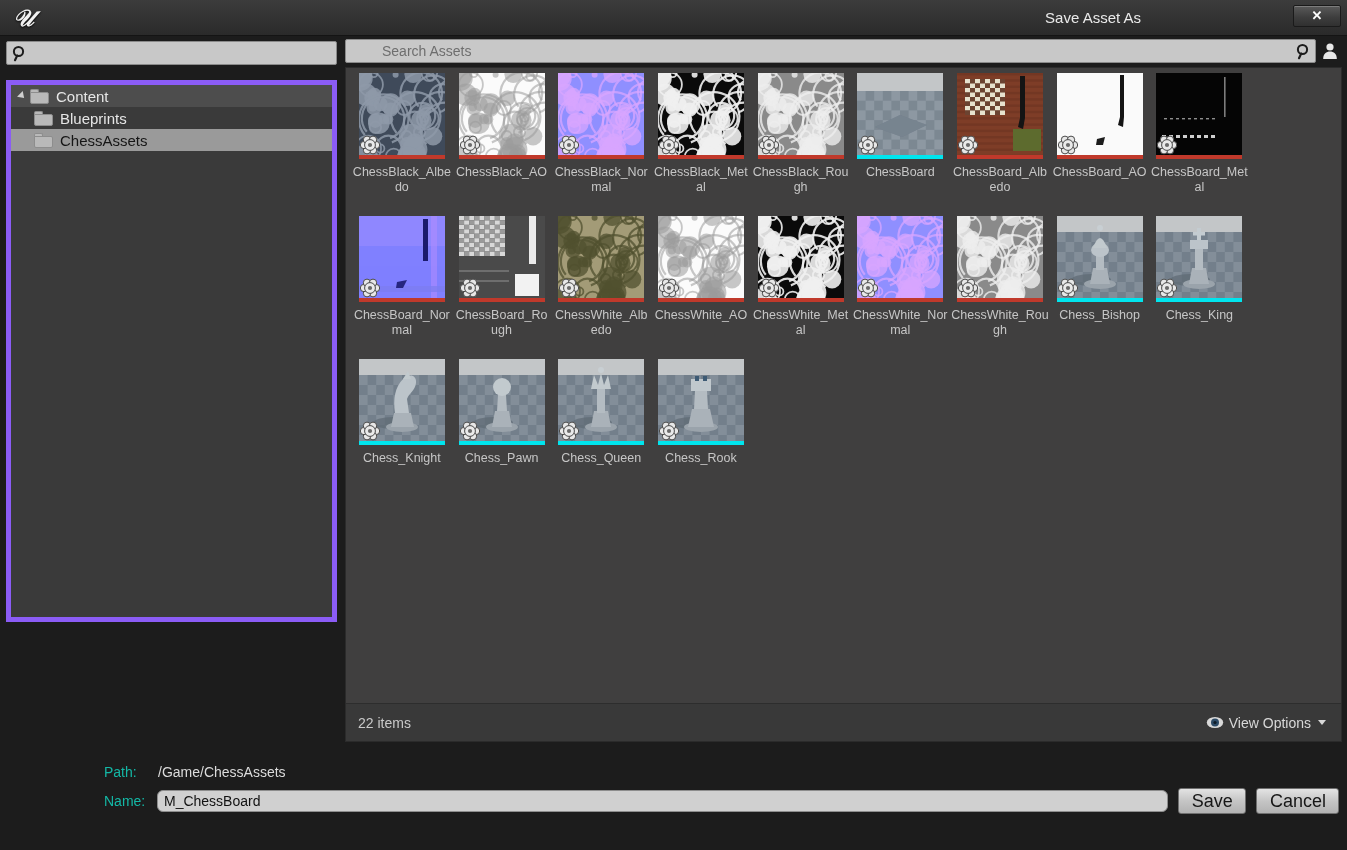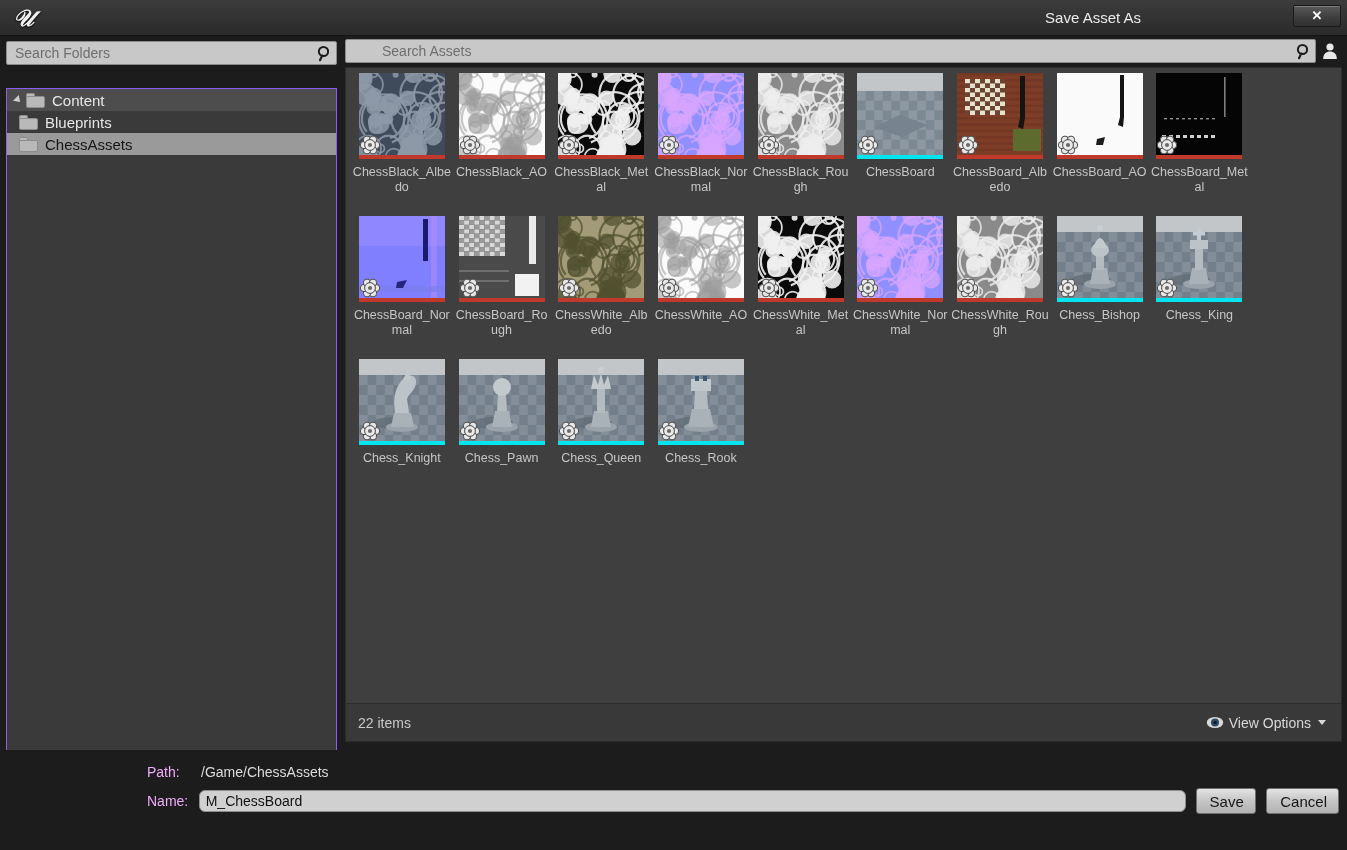--- a/index.html
+++ b/index.html
@@ -94,38 +94,38 @@
   .search-field .ph::placeholder { color: #6e6e6e; }
   .mag-icon {
     width: 24px; height: 22px;
     display: flex; align-items: center; justify-content: center;
     cursor: pointer;
   }
   .mag-icon svg { display: block; }
 
   .folder-panel {
     position: absolute;
-    left: 6px; top: 88px;
-    width: 331px; height: 670px;
+    left: 6px; top: 80px;
+    width: 331px; height: 542px;
     background: #3a3a3a;
-    border: 1px solid #8b5cf6;
+    border: 5px solid #8b5cf6;
     overflow: hidden;
   }
   .tree-row {
     position: relative;
     height: 22px;
     display: flex;
     align-items: center;
     color: #e6e6e6;
     font-size: 15px;
     cursor: pointer;
     padding-right: 4px;
   }
   .tree-row.depth0 { padding-left: 4px; }
-  .tree-row.depth1 { padding-left: 12px; }
+  .tree-row.depth1 { padding-left: 23px; }
   .tree-row.selected { background: #9a9a9a; color: #161616; }
   .tree-row.header    { background: #4d4d4d; }
   .caret {
     width: 14px; height: 14px;
     display: flex; align-items: center; justify-content: center;
     margin-right: 1px;
     flex: 0 0 auto;
   }
   .caret i {
     width: 0; height: 0;
@@ -268,23 +268,22 @@
     background: #1c1c1c;
   }
   .path-row {
     position: absolute;
     left: 104px; top: 14px;
     display: flex;
     align-items: baseline;
   }
   .field-label {
     width: 54px;
-    color: #f0abfc;
+    color: #14b8a6;
     font-size: 14px;
-    margin-left: 43px;
   }
   .path-value {
     color: #dcdcdc;
     font-size: 14px;
   }
   .name-row {
     position: absolute;
     left: 104px; top: 38px;
     width: 1235px;
     display: flex;
@@ -304,39 +303,38 @@
   }
   .dlg-btn {
     height: 26px;
     min-width: 60px;
     margin-left: 10px;
     padding: 0 13px;
     background: linear-gradient(to bottom, #e3e3e3 0%, #c5c5c5 50%, #b2b2b2 100%);
     border: 1px solid #6f6f6f;
     border-radius: 3px;
     color: #161616;
-    font-size: 15px;
+    font-size: 18px;
     cursor: pointer;
     font-family: "Liberation Sans", sans-serif;
   }
 </style>
 </head>
 <body>
 
 <div id="app">
 
   <div class="titlebar">
     <div class="ue-logo">𝒰</div>
     <div class="title-text">Save Asset As</div>
     <div class="close-btn">✕</div>
   </div>
 
   <div class="folder-search-row">
     <div class="search-field">
-      <input class="ph" value="" placeholder="Search Folders" style="">
       <span class="mag-icon">
         <svg width="17" height="17" viewBox="0 0 17 17">
           <circle cx="7.5" cy="6.5" r="4.6" fill="none" stroke="#1c1c1c" stroke-width="2"></circle>
           <line x1="6.2" y1="10.6" x2="4.0" y2="15.2" stroke="#1c1c1c" stroke-width="2.2" stroke-linecap="round"></line>
         </svg>
       </span>
     </div>
   </div>
 
   <div class="folder-panel">
@@ -538,20 +536,97 @@
                 <circle cx="10" cy="10" r="5.4" fill="#eaeaea" stroke="#4a4a4a" stroke-width="1"></circle>
                 <circle cx="10" cy="10" r="2.1" fill="#6a6a6a"></circle>
               </svg></span>
             <div class="type-bar" style="background: rgb(192, 57, 43);"></div>
           </div>
           <div class="asset-label">ChessBlack_AO</div>
         </div>
         <div class="asset-tile">
           <div class="thumb-wrap">
             <div class="thumb-img"><svg width="86" height="86" viewBox="0 0 86 86" preserveAspectRatio="none">
+                <rect width="86" height="86" fill="#8f8fff"></rect>
+                <circle cx="1.0" cy="5.3" r="12.7" fill="#d8a6ff" fill-opacity="0.75"></circle>
+                <circle cx="44.8" cy="34.9" r="7.1" fill="none" stroke="#d8a6ff" stroke-opacity="0.75" stroke-width="1.8"></circle>
+                <circle cx="47.6" cy="62.8" r="4.8" fill="none" stroke="#d8a6ff" stroke-opacity="0.75" stroke-width="1.8"></circle>
+                <circle cx="65.7" cy="44.6" r="4.2" fill="none" stroke="#d8a6ff" stroke-opacity="0.75" stroke-width="1.8"></circle>
+                <circle cx="25.2" cy="46.0" r="5.3" fill="#d8a6ff" fill-opacity="0.75"></circle>
+                <circle cx="21.3" cy="75.5" r="4.1" fill="none" stroke="#d8a6ff" stroke-opacity="0.75" stroke-width="1.8"></circle>
+                <circle cx="13.3" cy="25.0" r="8.0" fill="#d8a6ff" fill-opacity="0.75"></circle>
+                <circle cx="6.4" cy="78.5" r="8.1" fill="#d8a6ff" fill-opacity="0.75"></circle>
+                <circle cx="58.5" cy="83.1" r="8.9" fill="#d8a6ff" fill-opacity="0.75"></circle>
+                <circle cx="71.2" cy="3.4" r="3.9" fill="none" stroke="#d8a6ff" stroke-opacity="0.75" stroke-width="1.8"></circle>
+                <circle cx="36.6" cy="1.7" r="3.0" fill="#d8a6ff" fill-opacity="0.75"></circle>
+                <circle cx="31.7" cy="36.7" r="7.2" fill="#d8a6ff" fill-opacity="0.75"></circle>
+                <circle cx="60.5" cy="59.2" r="5.6" fill="none" stroke="#d8a6ff" stroke-opacity="0.75" stroke-width="1.8"></circle>
+                <circle cx="11.9" cy="11.5" r="12.0" fill="none" stroke="#d8a6ff" stroke-opacity="0.75" stroke-width="1.8"></circle>
+                <circle cx="16.4" cy="54.4" r="5.7" fill="none" stroke="#d8a6ff" stroke-opacity="0.75" stroke-width="1.8"></circle>
+                <circle cx="58.8" cy="79.2" r="8.0" fill="#d8a6ff" fill-opacity="0.75"></circle>
+                <circle cx="56.4" cy="79.1" r="3.3" fill="#d8a6ff" fill-opacity="0.75"></circle>
+                <circle cx="55.8" cy="76.6" r="12.6" fill="#d8a6ff" fill-opacity="0.75"></circle>
+                <circle cx="51.1" cy="82.9" r="12.6" fill="#d8a6ff" fill-opacity="0.75"></circle>
+                <circle cx="70.4" cy="0.5" r="7.7" fill="none" stroke="#d8a6ff" stroke-opacity="0.75" stroke-width="1.8"></circle>
+                <circle cx="62.3" cy="47.3" r="10.3" fill="#d8a6ff" fill-opacity="0.75"></circle>
+                <circle cx="47.9" cy="70.8" r="6.7" fill="#d8a6ff" fill-opacity="0.75"></circle>
+                <circle cx="63.5" cy="47.4" r="5.4" fill="none" stroke="#d8a6ff" stroke-opacity="0.75" stroke-width="1.8"></circle>
+                <circle cx="0.8" cy="2.1" r="12.4" fill="#d8a6ff" fill-opacity="0.75"></circle>
+                <circle cx="54.2" cy="1.2" r="8.8" fill="#d8a6ff" fill-opacity="0.75"></circle>
+                <circle cx="61.6" cy="85.6" r="5.1" fill="#d8a6ff" fill-opacity="0.75"></circle>
+                <circle cx="55.9" cy="69.2" r="8.9" fill="#d8a6ff" fill-opacity="0.75"></circle>
+                <circle cx="12.0" cy="85.5" r="7.6" fill="#d8a6ff" fill-opacity="0.75"></circle>
+                <circle cx="13.8" cy="34.1" r="4.3" fill="#d8a6ff" fill-opacity="0.75"></circle>
+                <circle cx="74.1" cy="63.3" r="9.2" fill="#d8a6ff" fill-opacity="0.75"></circle>
+                <circle cx="52.4" cy="63.3" r="12.5" fill="#d8a6ff" fill-opacity="0.75"></circle>
+                <circle cx="19.8" cy="50.2" r="10.8" fill="#d8a6ff" fill-opacity="0.75"></circle>
+                <circle cx="16.3" cy="47.7" r="7.3" fill="#d8a6ff" fill-opacity="0.75"></circle>
+                <circle cx="15.5" cy="21.6" r="6.8" fill="#d8a6ff" fill-opacity="0.75"></circle>
+                <circle cx="14.7" cy="0.3" r="3.9" fill="none" stroke="#d8a6ff" stroke-opacity="0.75" stroke-width="1.8"></circle>
+                <circle cx="9.2" cy="75.4" r="12.8" fill="none" stroke="#d8a6ff" stroke-opacity="0.75" stroke-width="1.8"></circle>
+                <circle cx="15.0" cy="34.8" r="7.5" fill="#d8a6ff" fill-opacity="0.75"></circle>
+                <circle cx="31.7" cy="31.0" r="10.7" fill="#d8a6ff" fill-opacity="0.75"></circle>
+                <circle cx="68.8" cy="45.6" r="10.8" fill="none" stroke="#d8a6ff" stroke-opacity="0.75" stroke-width="1.8"></circle>
+                <circle cx="48.4" cy="25.2" r="7.8" fill="#d8a6ff" fill-opacity="0.75"></circle>
+                <circle cx="6.9" cy="21.7" r="11.1" fill="#d8a6ff" fill-opacity="0.75"></circle>
+                <circle cx="66.6" cy="37.0" r="5.9" fill="#d8a6ff" fill-opacity="0.75"></circle>
+                <circle cx="21.6" cy="31.1" r="7.2" fill="#d8a6ff" fill-opacity="0.75"></circle>
+                <circle cx="34.7" cy="83.8" r="8.1" fill="none" stroke="#d8a6ff" stroke-opacity="0.75" stroke-width="1.8"></circle>
+                <circle cx="29.1" cy="46.2" r="5.2" fill="#d8a6ff" fill-opacity="0.75"></circle>
+                <circle cx="49.2" cy="84.8" r="11.3" fill="#d8a6ff" fill-opacity="0.75"></circle>
+                <path d="M37.6 60.0 a24.8 24.8 0 1 1 27.2 7.4" fill="none" stroke="#d8a6ff" stroke-opacity="0.75" stroke-width="2.2"></path>
+                <path d="M47.4 56.5 a10.9 10.9 0 1 1 12.0 3.3" fill="none" stroke="#d8a6ff" stroke-opacity="0.75" stroke-width="2.2"></path>
+                <path d="M59.6 33.6 a19.0 19.0 0 1 1 20.9 5.7" fill="none" stroke="#d8a6ff" stroke-opacity="0.75" stroke-width="2.2"></path>
+                <path d="M73.6 33.0 a13.3 13.3 0 1 1 14.6 4.0" fill="none" stroke="#d8a6ff" stroke-opacity="0.75" stroke-width="2.2"></path>
+                <path d="M7.8 58.8 a21.2 21.2 0 1 1 23.3 6.4" fill="none" stroke="#d8a6ff" stroke-opacity="0.75" stroke-width="2.2"></path>
+                <path d="M83.0 27.3 a12.7 12.7 0 1 1 13.9 3.8" fill="none" stroke="#d8a6ff" stroke-opacity="0.75" stroke-width="2.2"></path>
+                <path d="M5.8 62.0 a24.7 24.7 0 1 1 27.1 7.4" fill="none" stroke="#d8a6ff" stroke-opacity="0.75" stroke-width="2.2"></path>
+                <path d="M67.4 71.3 a25.3 25.3 0 1 1 27.9 7.6" fill="none" stroke="#d8a6ff" stroke-opacity="0.75" stroke-width="2.2"></path>
+                <path d="M19.5 84.2 a13.1 13.1 0 1 1 14.4 3.9" fill="none" stroke="#d8a6ff" stroke-opacity="0.75" stroke-width="2.2"></path>
+                <path d="M46.3 33.6 a20.8 20.8 0 1 1 22.9 6.3" fill="none" stroke="#d8a6ff" stroke-opacity="0.75" stroke-width="2.2"></path>
+                <path d="M65.4 53.6 a21.1 21.1 0 1 1 23.2 6.3" fill="none" stroke="#d8a6ff" stroke-opacity="0.75" stroke-width="2.2"></path>
+                <path d="M53.4 51.1 a12.9 12.9 0 1 1 14.2 3.9" fill="none" stroke="#d8a6ff" stroke-opacity="0.75" stroke-width="2.2"></path>
+              </svg></div>
+            <span class="cog-badge"><svg width="20" height="20" viewBox="0 0 20 20">
+                <circle cx="16.0" cy="10.0" r="3.7" fill="#e8e8e8" stroke="#4a4a4a" stroke-width="1"></circle>
+                <circle cx="13.0" cy="15.2" r="3.7" fill="#e8e8e8" stroke="#4a4a4a" stroke-width="1"></circle>
+                <circle cx="7.0" cy="15.2" r="3.7" fill="#e8e8e8" stroke="#4a4a4a" stroke-width="1"></circle>
+                <circle cx="4.0" cy="10.0" r="3.7" fill="#e8e8e8" stroke="#4a4a4a" stroke-width="1"></circle>
+                <circle cx="7.0" cy="4.8" r="3.7" fill="#e8e8e8" stroke="#4a4a4a" stroke-width="1"></circle>
+                <circle cx="13.0" cy="4.8" r="3.7" fill="#e8e8e8" stroke="#4a4a4a" stroke-width="1"></circle>
+                <circle cx="10" cy="10" r="5.4" fill="#eaeaea" stroke="#4a4a4a" stroke-width="1"></circle>
+                <circle cx="10" cy="10" r="2.1" fill="#6a6a6a"></circle>
+              </svg></span>
+            <div class="type-bar" style="background: rgb(192, 57, 43);"></div>
+          </div>
+          <div class="asset-label">ChessBlack_Normal</div>
+        </div>
+        <div class="asset-tile">
+          <div class="thumb-wrap">
+            <div class="thumb-img"><svg width="86" height="86" viewBox="0 0 86 86" preserveAspectRatio="none">
                 <rect width="86" height="86" fill="#0a0a0a"></rect>
                 <circle cx="1.0" cy="5.3" r="12.7" fill="#f0f0f0" fill-opacity="0.9"></circle>
                 <circle cx="44.8" cy="34.9" r="7.1" fill="none" stroke="#f0f0f0" stroke-opacity="0.9" stroke-width="1.8"></circle>
                 <circle cx="47.6" cy="62.8" r="4.8" fill="none" stroke="#f0f0f0" stroke-opacity="0.9" stroke-width="1.8"></circle>
                 <circle cx="65.7" cy="44.6" r="4.2" fill="none" stroke="#f0f0f0" stroke-opacity="0.9" stroke-width="1.8"></circle>
                 <circle cx="25.2" cy="46.0" r="5.3" fill="#f0f0f0" fill-opacity="0.9"></circle>
                 <circle cx="21.3" cy="75.5" r="4.1" fill="none" stroke="#f0f0f0" stroke-opacity="0.9" stroke-width="1.8"></circle>
                 <circle cx="13.3" cy="25.0" r="8.0" fill="#f0f0f0" fill-opacity="0.9"></circle>
                 <circle cx="6.4" cy="78.5" r="8.1" fill="#f0f0f0" fill-opacity="0.9"></circle>
                 <circle cx="58.5" cy="83.1" r="8.9" fill="#f0f0f0" fill-opacity="0.9"></circle>
@@ -611,97 +686,20 @@
                 <circle cx="7.0" cy="15.2" r="3.7" fill="#e8e8e8" stroke="#4a4a4a" stroke-width="1"></circle>
                 <circle cx="4.0" cy="10.0" r="3.7" fill="#e8e8e8" stroke="#4a4a4a" stroke-width="1"></circle>
                 <circle cx="7.0" cy="4.8" r="3.7" fill="#e8e8e8" stroke="#4a4a4a" stroke-width="1"></circle>
                 <circle cx="13.0" cy="4.8" r="3.7" fill="#e8e8e8" stroke="#4a4a4a" stroke-width="1"></circle>
                 <circle cx="10" cy="10" r="5.4" fill="#eaeaea" stroke="#4a4a4a" stroke-width="1"></circle>
                 <circle cx="10" cy="10" r="2.1" fill="#6a6a6a"></circle>
               </svg></span>
             <div class="type-bar" style="background: rgb(192, 57, 43);"></div>
           </div>
           <div class="asset-label">ChessBlack_Metal</div>
-        </div>
-        <div class="asset-tile">
-          <div class="thumb-wrap">
-            <div class="thumb-img"><svg width="86" height="86" viewBox="0 0 86 86" preserveAspectRatio="none">
-                <rect width="86" height="86" fill="#8f8fff"></rect>
-                <circle cx="1.0" cy="5.3" r="12.7" fill="#d8a6ff" fill-opacity="0.75"></circle>
-                <circle cx="44.8" cy="34.9" r="7.1" fill="none" stroke="#d8a6ff" stroke-opacity="0.75" stroke-width="1.8"></circle>
-                <circle cx="47.6" cy="62.8" r="4.8" fill="none" stroke="#d8a6ff" stroke-opacity="0.75" stroke-width="1.8"></circle>
-                <circle cx="65.7" cy="44.6" r="4.2" fill="none" stroke="#d8a6ff" stroke-opacity="0.75" stroke-width="1.8"></circle>
-                <circle cx="25.2" cy="46.0" r="5.3" fill="#d8a6ff" fill-opacity="0.75"></circle>
-                <circle cx="21.3" cy="75.5" r="4.1" fill="none" stroke="#d8a6ff" stroke-opacity="0.75" stroke-width="1.8"></circle>
-                <circle cx="13.3" cy="25.0" r="8.0" fill="#d8a6ff" fill-opacity="0.75"></circle>
-                <circle cx="6.4" cy="78.5" r="8.1" fill="#d8a6ff" fill-opacity="0.75"></circle>
-                <circle cx="58.5" cy="83.1" r="8.9" fill="#d8a6ff" fill-opacity="0.75"></circle>
-                <circle cx="71.2" cy="3.4" r="3.9" fill="none" stroke="#d8a6ff" stroke-opacity="0.75" stroke-width="1.8"></circle>
-                <circle cx="36.6" cy="1.7" r="3.0" fill="#d8a6ff" fill-opacity="0.75"></circle>
-                <circle cx="31.7" cy="36.7" r="7.2" fill="#d8a6ff" fill-opacity="0.75"></circle>
-                <circle cx="60.5" cy="59.2" r="5.6" fill="none" stroke="#d8a6ff" stroke-opacity="0.75" stroke-width="1.8"></circle>
-                <circle cx="11.9" cy="11.5" r="12.0" fill="none" stroke="#d8a6ff" stroke-opacity="0.75" stroke-width="1.8"></circle>
-                <circle cx="16.4" cy="54.4" r="5.7" fill="none" stroke="#d8a6ff" stroke-opacity="0.75" stroke-width="1.8"></circle>
-                <circle cx="58.8" cy="79.2" r="8.0" fill="#d8a6ff" fill-opacity="0.75"></circle>
-                <circle cx="56.4" cy="79.1" r="3.3" fill="#d8a6ff" fill-opacity="0.75"></circle>
-                <circle cx="55.8" cy="76.6" r="12.6" fill="#d8a6ff" fill-opacity="0.75"></circle>
-                <circle cx="51.1" cy="82.9" r="12.6" fill="#d8a6ff" fill-opacity="0.75"></circle>
-                <circle cx="70.4" cy="0.5" r="7.7" fill="none" stroke="#d8a6ff" stroke-opacity="0.75" stroke-width="1.8"></circle>
-                <circle cx="62.3" cy="47.3" r="10.3" fill="#d8a6ff" fill-opacity="0.75"></circle>
-                <circle cx="47.9" cy="70.8" r="6.7" fill="#d8a6ff" fill-opacity="0.75"></circle>
-                <circle cx="63.5" cy="47.4" r="5.4" fill="none" stroke="#d8a6ff" stroke-opacity="0.75" stroke-width="1.8"></circle>
-                <circle cx="0.8" cy="2.1" r="12.4" fill="#d8a6ff" fill-opacity="0.75"></circle>
-                <circle cx="54.2" cy="1.2" r="8.8" fill="#d8a6ff" fill-opacity="0.75"></circle>
-                <circle cx="61.6" cy="85.6" r="5.1" fill="#d8a6ff" fill-opacity="0.75"></circle>
-                <circle cx="55.9" cy="69.2" r="8.9" fill="#d8a6ff" fill-opacity="0.75"></circle>
-                <circle cx="12.0" cy="85.5" r="7.6" fill="#d8a6ff" fill-opacity="0.75"></circle>
-                <circle cx="13.8" cy="34.1" r="4.3" fill="#d8a6ff" fill-opacity="0.75"></circle>
-                <circle cx="74.1" cy="63.3" r="9.2" fill="#d8a6ff" fill-opacity="0.75"></circle>
-                <circle cx="52.4" cy="63.3" r="12.5" fill="#d8a6ff" fill-opacity="0.75"></circle>
-                <circle cx="19.8" cy="50.2" r="10.8" fill="#d8a6ff" fill-opacity="0.75"></circle>
-                <circle cx="16.3" cy="47.7" r="7.3" fill="#d8a6ff" fill-opacity="0.75"></circle>
-                <circle cx="15.5" cy="21.6" r="6.8" fill="#d8a6ff" fill-opacity="0.75"></circle>
-                <circle cx="14.7" cy="0.3" r="3.9" fill="none" stroke="#d8a6ff" stroke-opacity="0.75" stroke-width="1.8"></circle>
-                <circle cx="9.2" cy="75.4" r="12.8" fill="none" stroke="#d8a6ff" stroke-opacity="0.75" stroke-width="1.8"></circle>
-                <circle cx="15.0" cy="34.8" r="7.5" fill="#d8a6ff" fill-opacity="0.75"></circle>
-                <circle cx="31.7" cy="31.0" r="10.7" fill="#d8a6ff" fill-opacity="0.75"></circle>
-                <circle cx="68.8" cy="45.6" r="10.8" fill="none" stroke="#d8a6ff" stroke-opacity="0.75" stroke-width="1.8"></circle>
-                <circle cx="48.4" cy="25.2" r="7.8" fill="#d8a6ff" fill-opacity="0.75"></circle>
-                <circle cx="6.9" cy="21.7" r="11.1" fill="#d8a6ff" fill-opacity="0.75"></circle>
-                <circle cx="66.6" cy="37.0" r="5.9" fill="#d8a6ff" fill-opacity="0.75"></circle>
-                <circle cx="21.6" cy="31.1" r="7.2" fill="#d8a6ff" fill-opacity="0.75"></circle>
-                <circle cx="34.7" cy="83.8" r="8.1" fill="none" stroke="#d8a6ff" stroke-opacity="0.75" stroke-width="1.8"></circle>
-                <circle cx="29.1" cy="46.2" r="5.2" fill="#d8a6ff" fill-opacity="0.75"></circle>
-                <circle cx="49.2" cy="84.8" r="11.3" fill="#d8a6ff" fill-opacity="0.75"></circle>
-                <path d="M37.6 60.0 a24.8 24.8 0 1 1 27.2 7.4" fill="none" stroke="#d8a6ff" stroke-opacity="0.75" stroke-width="2.2"></path>
-                <path d="M47.4 56.5 a10.9 10.9 0 1 1 12.0 3.3" fill="none" stroke="#d8a6ff" stroke-opacity="0.75" stroke-width="2.2"></path>
-                <path d="M59.6 33.6 a19.0 19.0 0 1 1 20.9 5.7" fill="none" stroke="#d8a6ff" stroke-opacity="0.75" stroke-width="2.2"></path>
-                <path d="M73.6 33.0 a13.3 13.3 0 1 1 14.6 4.0" fill="none" stroke="#d8a6ff" stroke-opacity="0.75" stroke-width="2.2"></path>
-                <path d="M7.8 58.8 a21.2 21.2 0 1 1 23.3 6.4" fill="none" stroke="#d8a6ff" stroke-opacity="0.75" stroke-width="2.2"></path>
-                <path d="M83.0 27.3 a12.7 12.7 0 1 1 13.9 3.8" fill="none" stroke="#d8a6ff" stroke-opacity="0.75" stroke-width="2.2"></path>
-                <path d="M5.8 62.0 a24.7 24.7 0 1 1 27.1 7.4" fill="none" stroke="#d8a6ff" stroke-opacity="0.75" stroke-width="2.2"></path>
-                <path d="M67.4 71.3 a25.3 25.3 0 1 1 27.9 7.6" fill="none" stroke="#d8a6ff" stroke-opacity="0.75" stroke-width="2.2"></path>
-                <path d="M19.5 84.2 a13.1 13.1 0 1 1 14.4 3.9" fill="none" stroke="#d8a6ff" stroke-opacity="0.75" stroke-width="2.2"></path>
-                <path d="M46.3 33.6 a20.8 20.8 0 1 1 22.9 6.3" fill="none" stroke="#d8a6ff" stroke-opacity="0.75" stroke-width="2.2"></path>
-                <path d="M65.4 53.6 a21.1 21.1 0 1 1 23.2 6.3" fill="none" stroke="#d8a6ff" stroke-opacity="0.75" stroke-width="2.2"></path>
-                <path d="M53.4 51.1 a12.9 12.9 0 1 1 14.2 3.9" fill="none" stroke="#d8a6ff" stroke-opacity="0.75" stroke-width="2.2"></path>
-              </svg></div>
-            <span class="cog-badge"><svg width="20" height="20" viewBox="0 0 20 20">
-                <circle cx="16.0" cy="10.0" r="3.7" fill="#e8e8e8" stroke="#4a4a4a" stroke-width="1"></circle>
-                <circle cx="13.0" cy="15.2" r="3.7" fill="#e8e8e8" stroke="#4a4a4a" stroke-width="1"></circle>
-                <circle cx="7.0" cy="15.2" r="3.7" fill="#e8e8e8" stroke="#4a4a4a" stroke-width="1"></circle>
-                <circle cx="4.0" cy="10.0" r="3.7" fill="#e8e8e8" stroke="#4a4a4a" stroke-width="1"></circle>
-                <circle cx="7.0" cy="4.8" r="3.7" fill="#e8e8e8" stroke="#4a4a4a" stroke-width="1"></circle>
-                <circle cx="13.0" cy="4.8" r="3.7" fill="#e8e8e8" stroke="#4a4a4a" stroke-width="1"></circle>
-                <circle cx="10" cy="10" r="5.4" fill="#eaeaea" stroke="#4a4a4a" stroke-width="1"></circle>
-                <circle cx="10" cy="10" r="2.1" fill="#6a6a6a"></circle>
-              </svg></span>
-            <div class="type-bar" style="background: rgb(192, 57, 43);"></div>
-          </div>
-          <div class="asset-label">ChessBlack_Normal</div>
         </div>
         <div class="asset-tile">
           <div class="thumb-wrap">
             <div class="thumb-img"><svg width="86" height="86" viewBox="0 0 86 86" preserveAspectRatio="none">
                 <rect width="86" height="86" fill="#8a8a8a"></rect>
                 <circle cx="1.0" cy="5.3" r="12.7" fill="#ededed" fill-opacity="0.8"></circle>
                 <circle cx="44.8" cy="34.9" r="7.1" fill="none" stroke="#ededed" stroke-opacity="0.8" stroke-width="1.8"></circle>
                 <circle cx="47.6" cy="62.8" r="4.8" fill="none" stroke="#ededed" stroke-opacity="0.8" stroke-width="1.8"></circle>
                 <circle cx="65.7" cy="44.6" r="4.2" fill="none" stroke="#ededed" stroke-opacity="0.8" stroke-width="1.8"></circle>
                 <circle cx="25.2" cy="46.0" r="5.3" fill="#ededed" fill-opacity="0.8"></circle>

